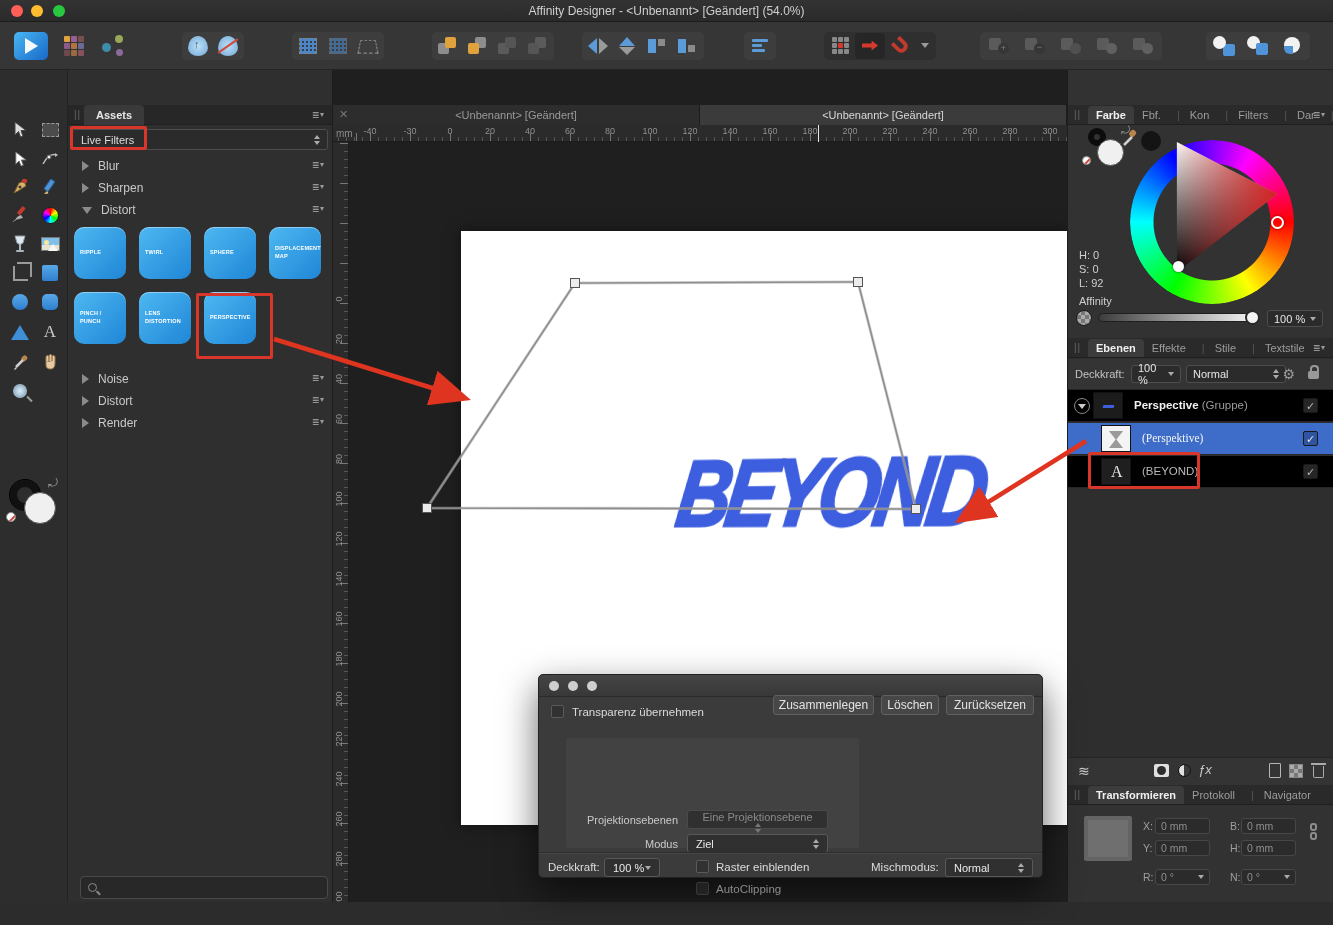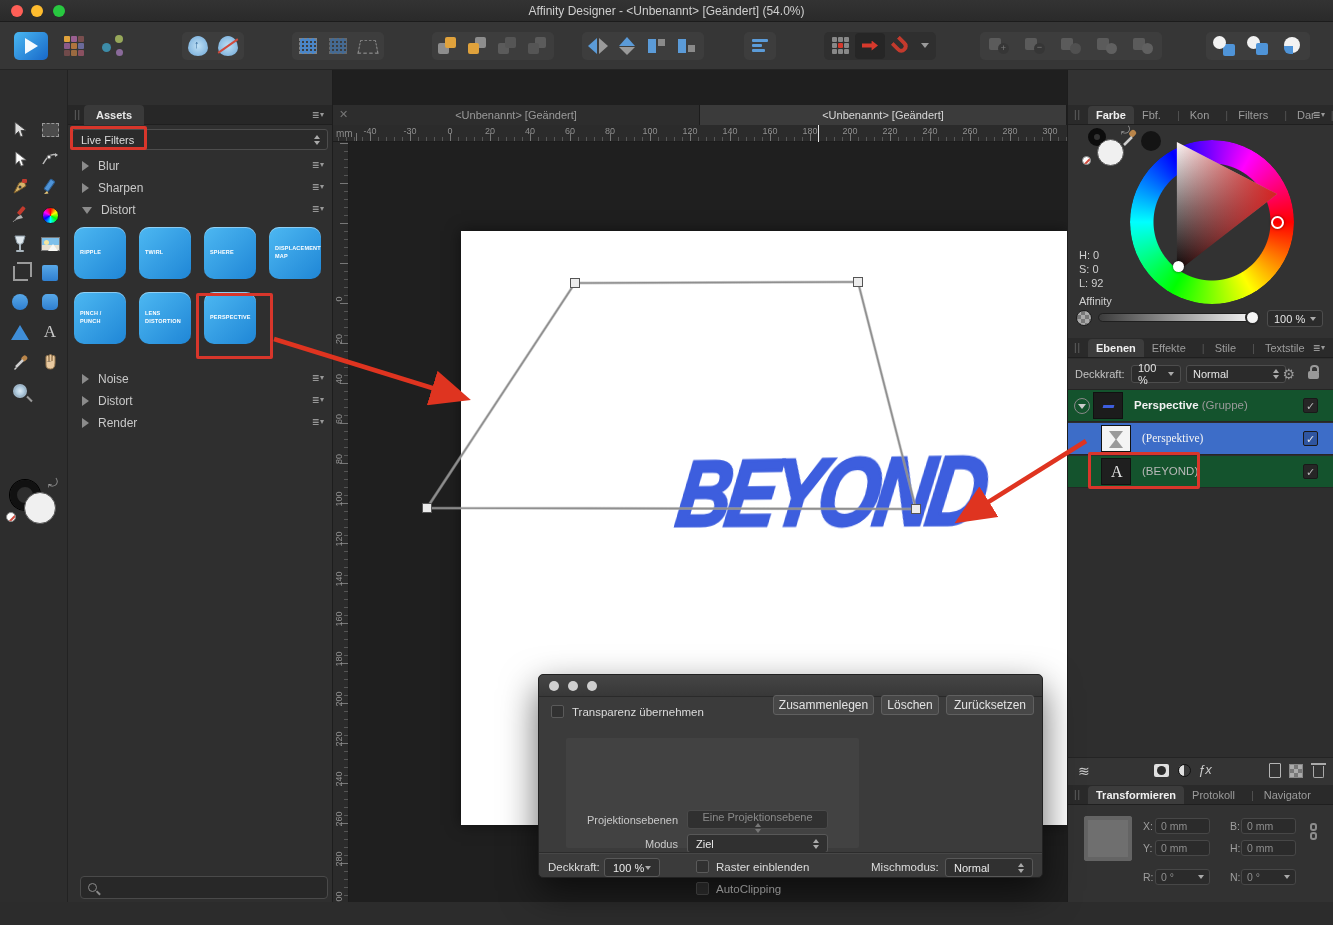--- a/index.html
+++ b/index.html
@@ -157,21 +157,21 @@
   .wheel-tri { position:absolute; left:1147px; top:142px; width:130px; height:130px;
                clip-path:polygon(100% 40%,23% 0%,23% 100%);
                background:linear-gradient(to right,rgba(200,40,40,0) 20%,rgba(215,30,30,.97)),linear-gradient(#fff,#777 50%,#000); }
   .handle-ring { position:absolute; width:13px; height:13px; border:2.5px solid #fff; border-radius:50%; box-shadow:0 0 3px rgba(0,0,0,.6);}
   .handle-dot { position:absolute; width:11px; height:11px; background:#fff; border-radius:50%; box-shadow:0 0 3px rgba(0,0,0,.6);}
   .checker { background-image:linear-gradient(45deg,#777 25%,transparent 25%,transparent 75%,#777 75%),linear-gradient(45deg,#777 25%,#aaa 25%,#aaa 75%,#777 75%); background-size:8px 8px; background-position:0 0,4px 4px; }
   .op-track { position:absolute; left:1098px; top:313px; width:152px; height:9px; border-radius:5px; border:1px solid #1f1f1f;
               background:linear-gradient(to right,rgba(60,60,60,1),rgba(240,240,240,1)),repeating-linear-gradient(45deg,#999 0 4px,#666 4px 8px); background-blend-mode:normal; }
   .valbox { position:absolute; background:#2b2b2b; border:1px solid #4d4d4d; border-radius:3px; font-size:11px; color:#e5e5e5;
             display:flex; align-items:center; justify-content:space-between; padding:0 6px; }
-  .layerrow { position:absolute; left:0; width:266px; height:32px; background:#14532d; border-bottom:1px solid #262626; }
+  .layerrow { position:absolute; left:0; width:266px; height:32px; background:#000000; border-bottom:1px solid #262626; }
   .layerrow.selected { background:#3d6dc8; }
   .lname { position:absolute; top:9px; font-size:11.5px; color:#b9b9b9; }
   .lname b { color:#f2f2f2; } .layerrow.selected .lname { color:#f4f4f4; }
   .lsuffix { color:#9a9a9a; font-weight:normal; }
   .lcheck { position:absolute; right:16px; top:8px; width:15px; height:15px; background:#262626; border:1px solid #191919;
             border-radius:2px; color:#b9b9b9; font-size:11px; text-align:center; line-height:14px; }
   .layerrow.selected .lcheck { background:#2f55a0; color:#e8e8e8; }
   .lthumb { position:absolute; top:2px; width:30px; height:27px; border:1px solid #111; background:#1c1c1c; }
   .expander { position:absolute; left:6px; top:8px; width:16px; height:16px; border:1px solid #888; border-radius:50%;
               display:flex; align-items:center; justify-content:center; }

